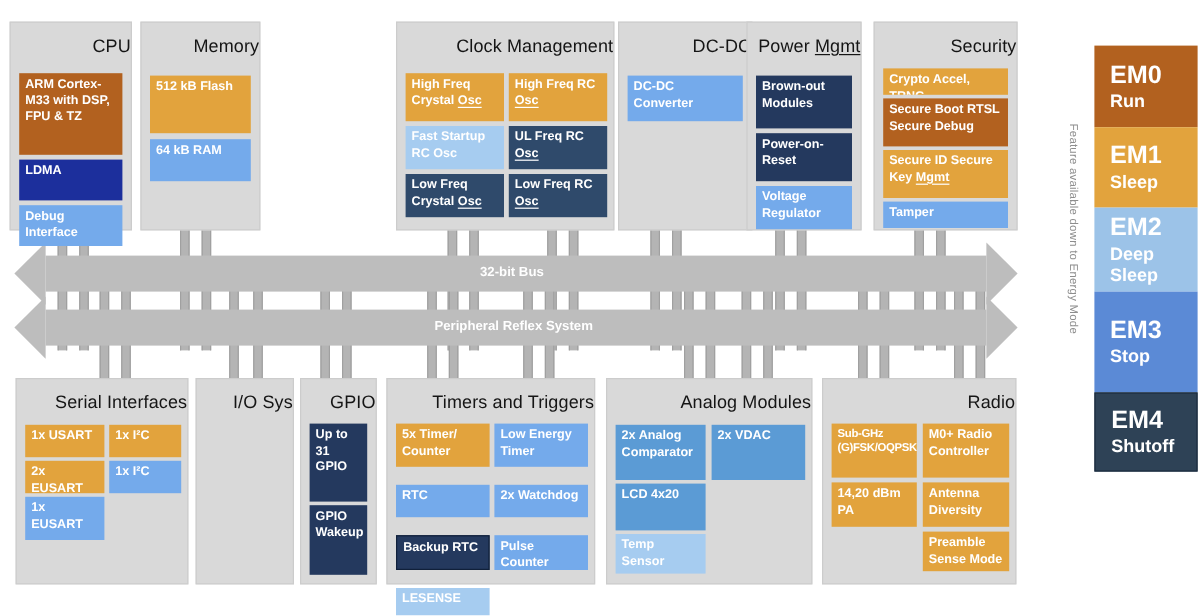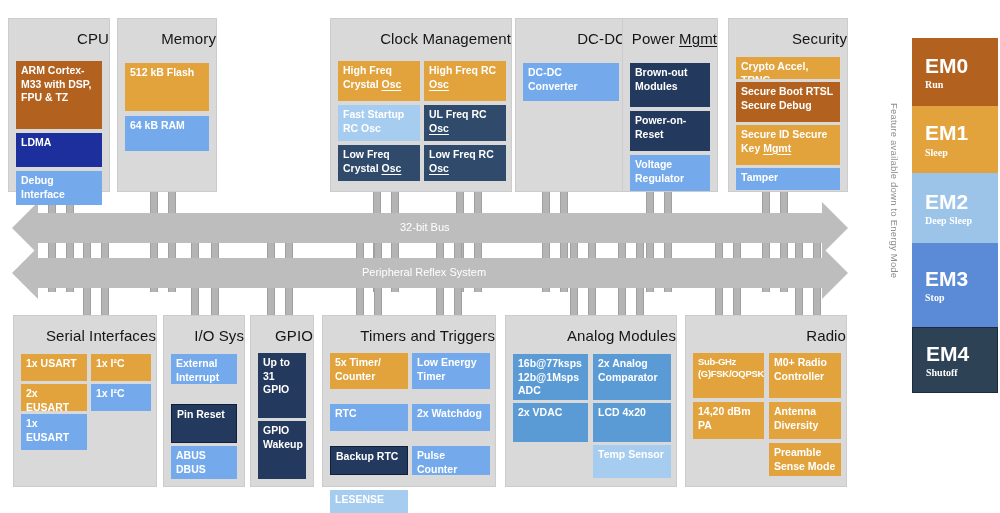--- a/index.html
+++ b/index.html
@@ -18,33 +18,33 @@
   .c-slate{background:#2f4a6b}.c-navy{background:#24395e}.c-light{background:#74aaeb}
   .c-med{background:#5b9bd5}.c-pale{background:#a6ccf0}
   .sq{text-decoration-line:underline;text-decoration-style:wavy;text-decoration-color:#d63031;
       text-decoration-thickness:1px;text-underline-offset:2px;text-decoration:underline;}
   
   .bus-body{position:absolute;left:38px;width:784px;height:30px;background:#bdbdbd;z-index:2;}
   .head{position:absolute;width:0;height:0;border-top:26px solid transparent;
         border-bottom:26px solid transparent;z-index:2;}
   .head-l{border-right:26px solid #bdbdbd;left:12px;}
   .head-r{border-left:26px solid #bdbdbd;left:822px;}
-  .bus-label{position:absolute;color:#ffffff;font-size:11px;font-weight:400;z-index:2;}
+  .bus-label{position:absolute;color:#ffffff;font-size:11px;font-weight:700;z-index:2;}
   
   .vb{position:absolute;width:8px;background:#b4b4b4;border-left:1px solid #a0a0a0;
       border-right:1px solid #a0a0a0;box-sizing:border-box;z-index:1;}
   .vt{top:190px;height:102px;}
   .vbt{top:214px;height:104px;}
   .blk,.em-col,.em-rot{z-index:3;}
   
   .em-col{position:absolute;left:912px;top:22px;width:86px;margin-top:16px;}
   .em{width:86px;box-sizing:border-box;padding-left:13px;display:flex;flex-direction:column;
       justify-content:center;color:#fff;}
   .em-code{font-size:21px;font-weight:700;line-height:1.1;}
-  .em-name{font-size:10px;font-weight:700;margin-top:2px;font-family:Liberation Serif, serif;}
+  .em-name{font-size:15px;font-weight:700;margin-top:2px;}
   .em-rot{position:absolute;left:886px;top:22px;height:338px;width:16px;
           writing-mode:vertical-rl;font-size:9.5px;color:#8d8d8d;display:flex;
           align-items:center;justify-content:center;letter-spacing:.2px;}
 </style>
 </head>
 <body>
 
 <div class="stage">
 
   <i class="vb vt" style="left:48px"></i>
@@ -152,25 +152,20 @@
       <div class="tile c-gold"><span>1x I²C</span></div>
       <div class="tile c-gold"><span>2x EUSART</span></div>
       <div class="tile c-light"><span>1x I²C</span></div>
       <div class="tile c-light"><span>1x EUSART</span></div>
       <div></div>
     </div>
   </div>
 
   <div class="blk" style="left:163px;top:315px;width:82px;height:172px">
     <div class="blk-title">I/O Sys</div>
-    <div class="tiles" style="top:38px">
-      <div class="tile c-light" style="height:30px"><span>External Interrupt</span></div>
-      <div class="tile c-navy" style="height:39px;margin-top:20px;border:1px solid #10203a"><span>Pin Reset</span></div>
-      <div class="tile c-light" style="height:33px;margin-top:3px"><span>ABUS DBUS</span></div>
-    </div>
   </div>
 
   <div class="blk" style="left:250px;top:315px;width:64px;height:172px">
     <div class="blk-title">GPIO</div>
     <div class="tiles" style="top:37px;gap:3px">
       <div class="tile c-navy" style="height:65px"><span>Up to 31 GPIO</span></div>
       <div class="tile c-navy" style="height:58px"><span>GPIO Wakeup</span></div>
     </div>
   </div>
 
@@ -184,21 +179,20 @@
       <div class="tile c-navy" style="border:1px solid #10203a"><span>Backup RTC</span></div>
       <div class="tile c-light"><span>Pulse Counter</span></div>
       <div class="tile c-pale"><span>LESENSE</span></div>
       <div></div>
     </div>
   </div>
 
   <div class="blk" style="left:505px;top:315px;width:172px;height:172px">
     <div class="blk-title">Analog Modules</div>
     <div class="grid" style="top:38px;grid-template-columns:75px 78px;grid-template-rows:46px 39px 33px;gap:3px 5px">
-      <div class="tile c-med"><span>16b@77ksps 12b@1Msps ADC</span></div>
       <div class="tile c-med"><span>2x Analog Comparator</span></div>
       <div class="tile c-med"><span>2x VDAC</span></div>
       <div class="tile c-med"><span>LCD 4x20</span></div>
       <div></div>
       <div class="tile c-pale"><span>Temp Sensor</span></div>
     </div>
   </div>
 
   <div class="blk" style="left:685px;top:315px;width:162px;height:172px">
     <div class="blk-title">Radio</div>

